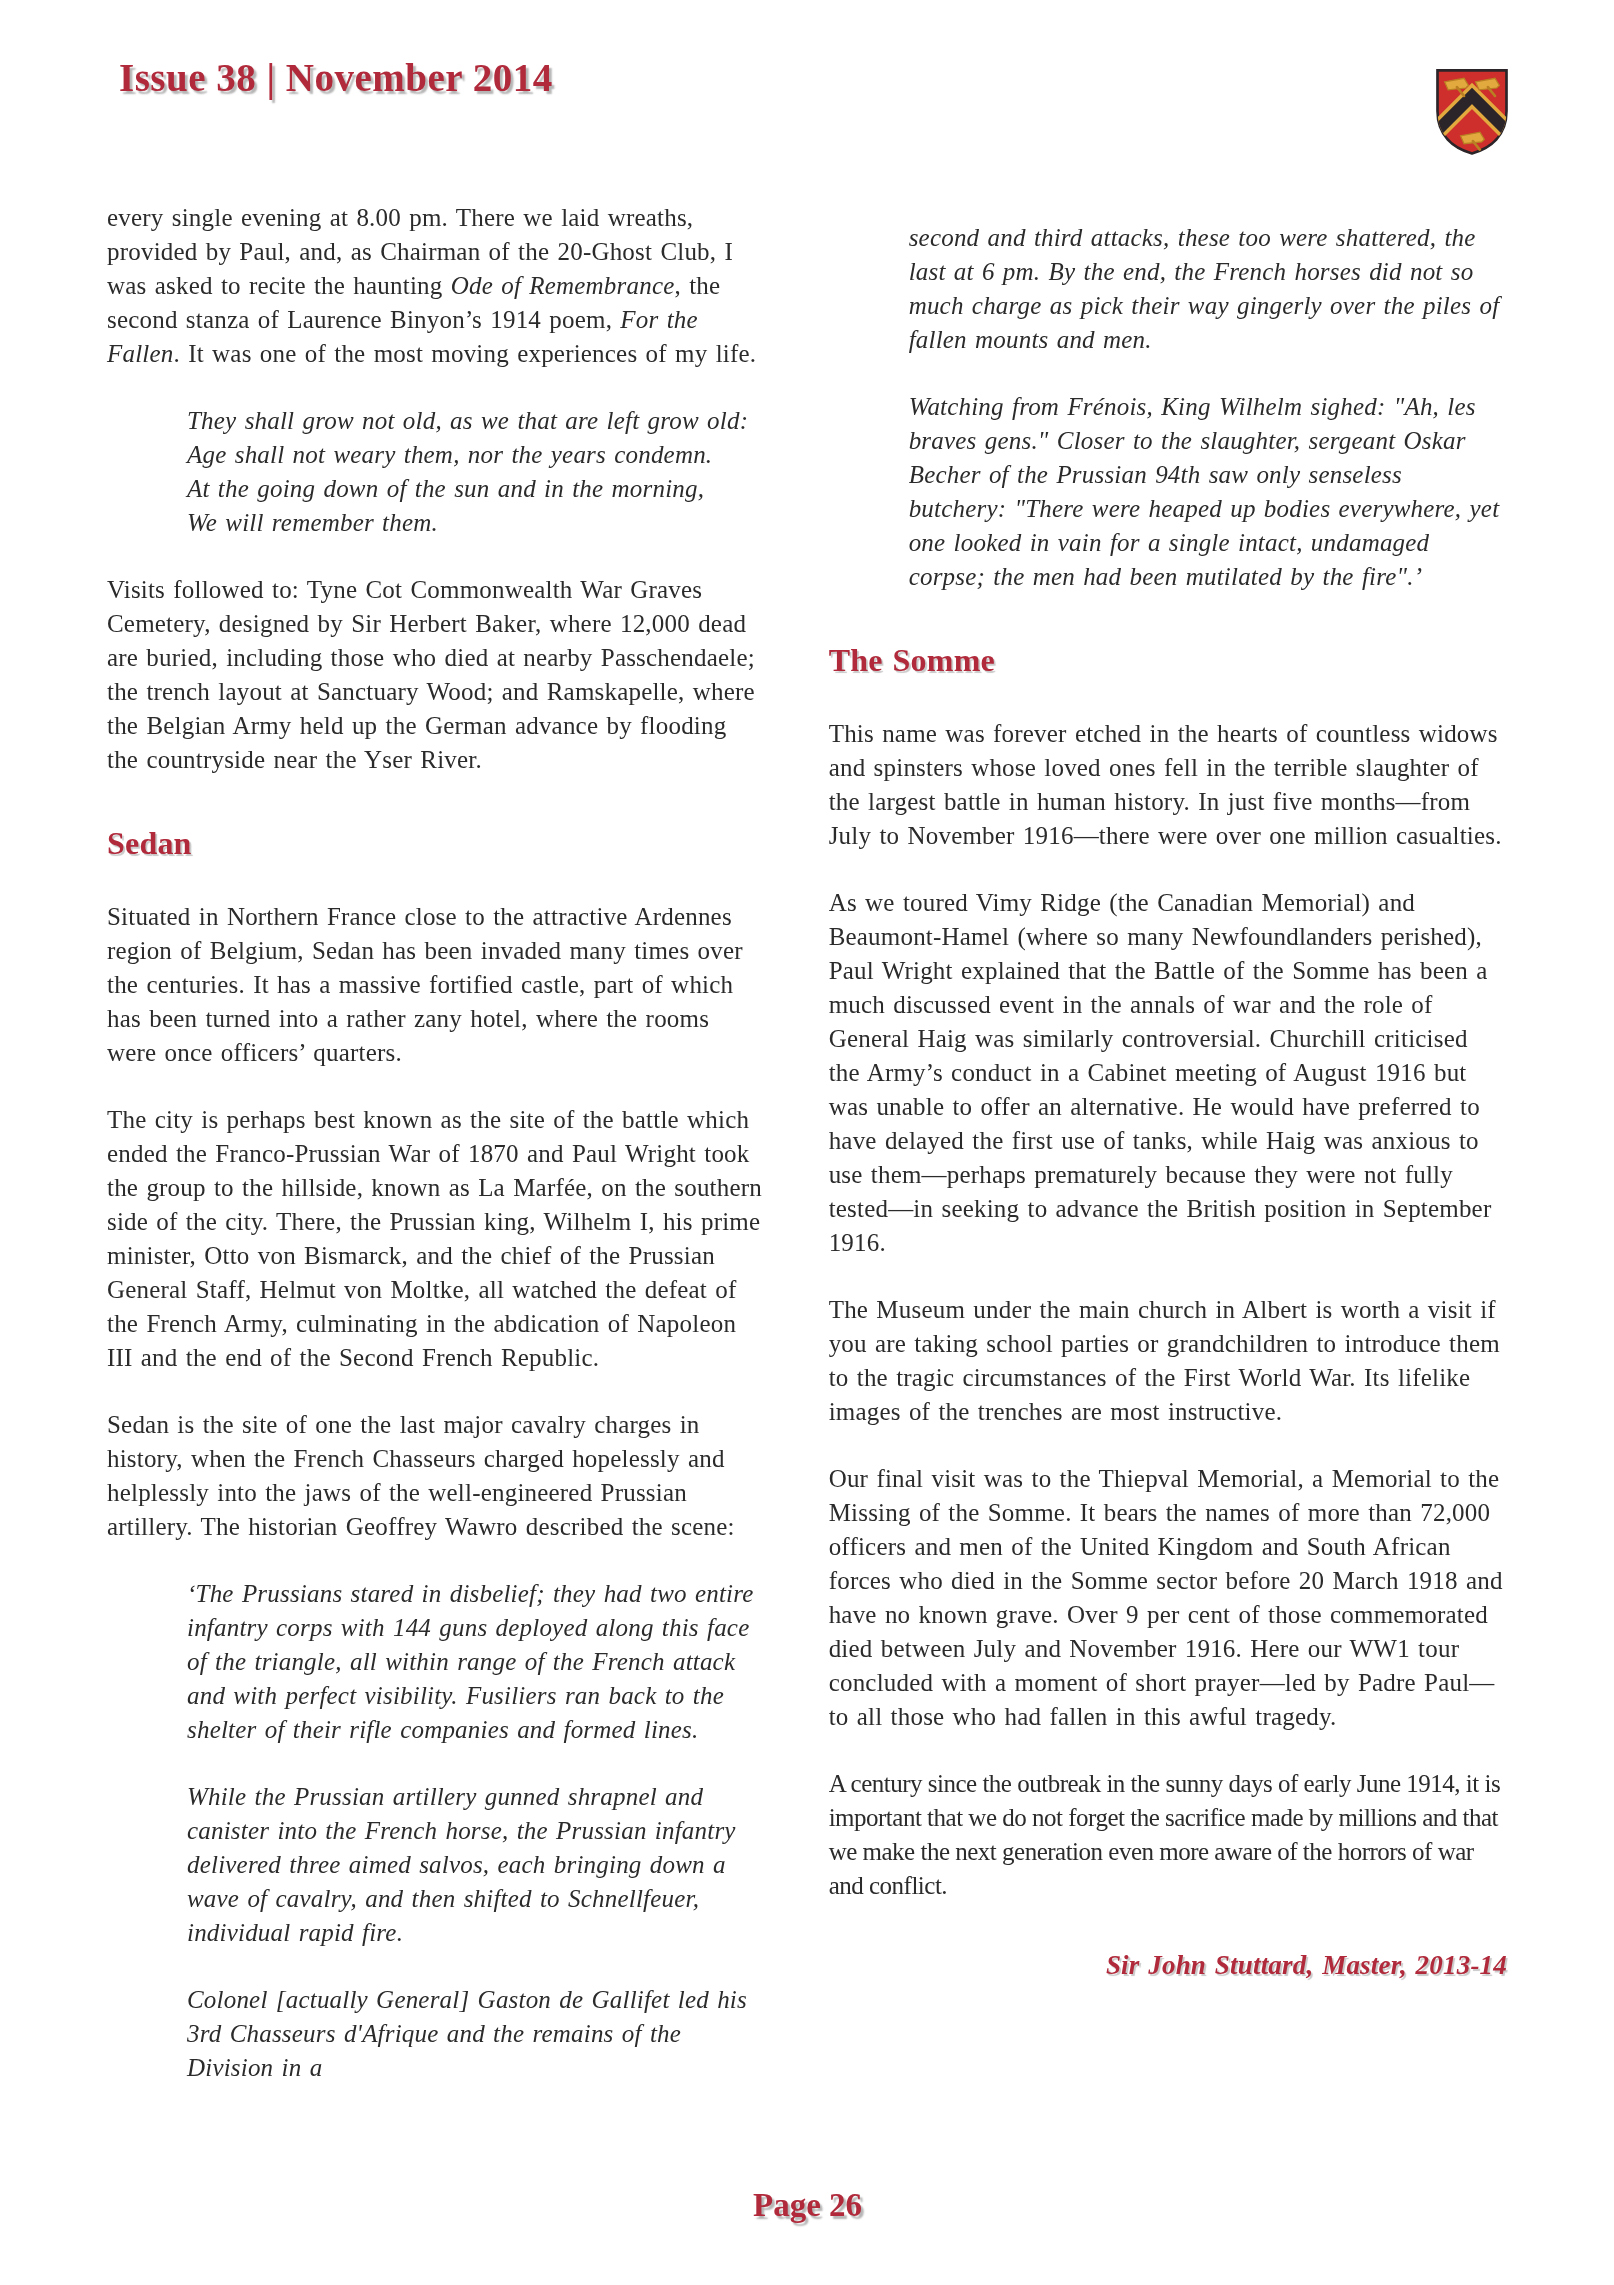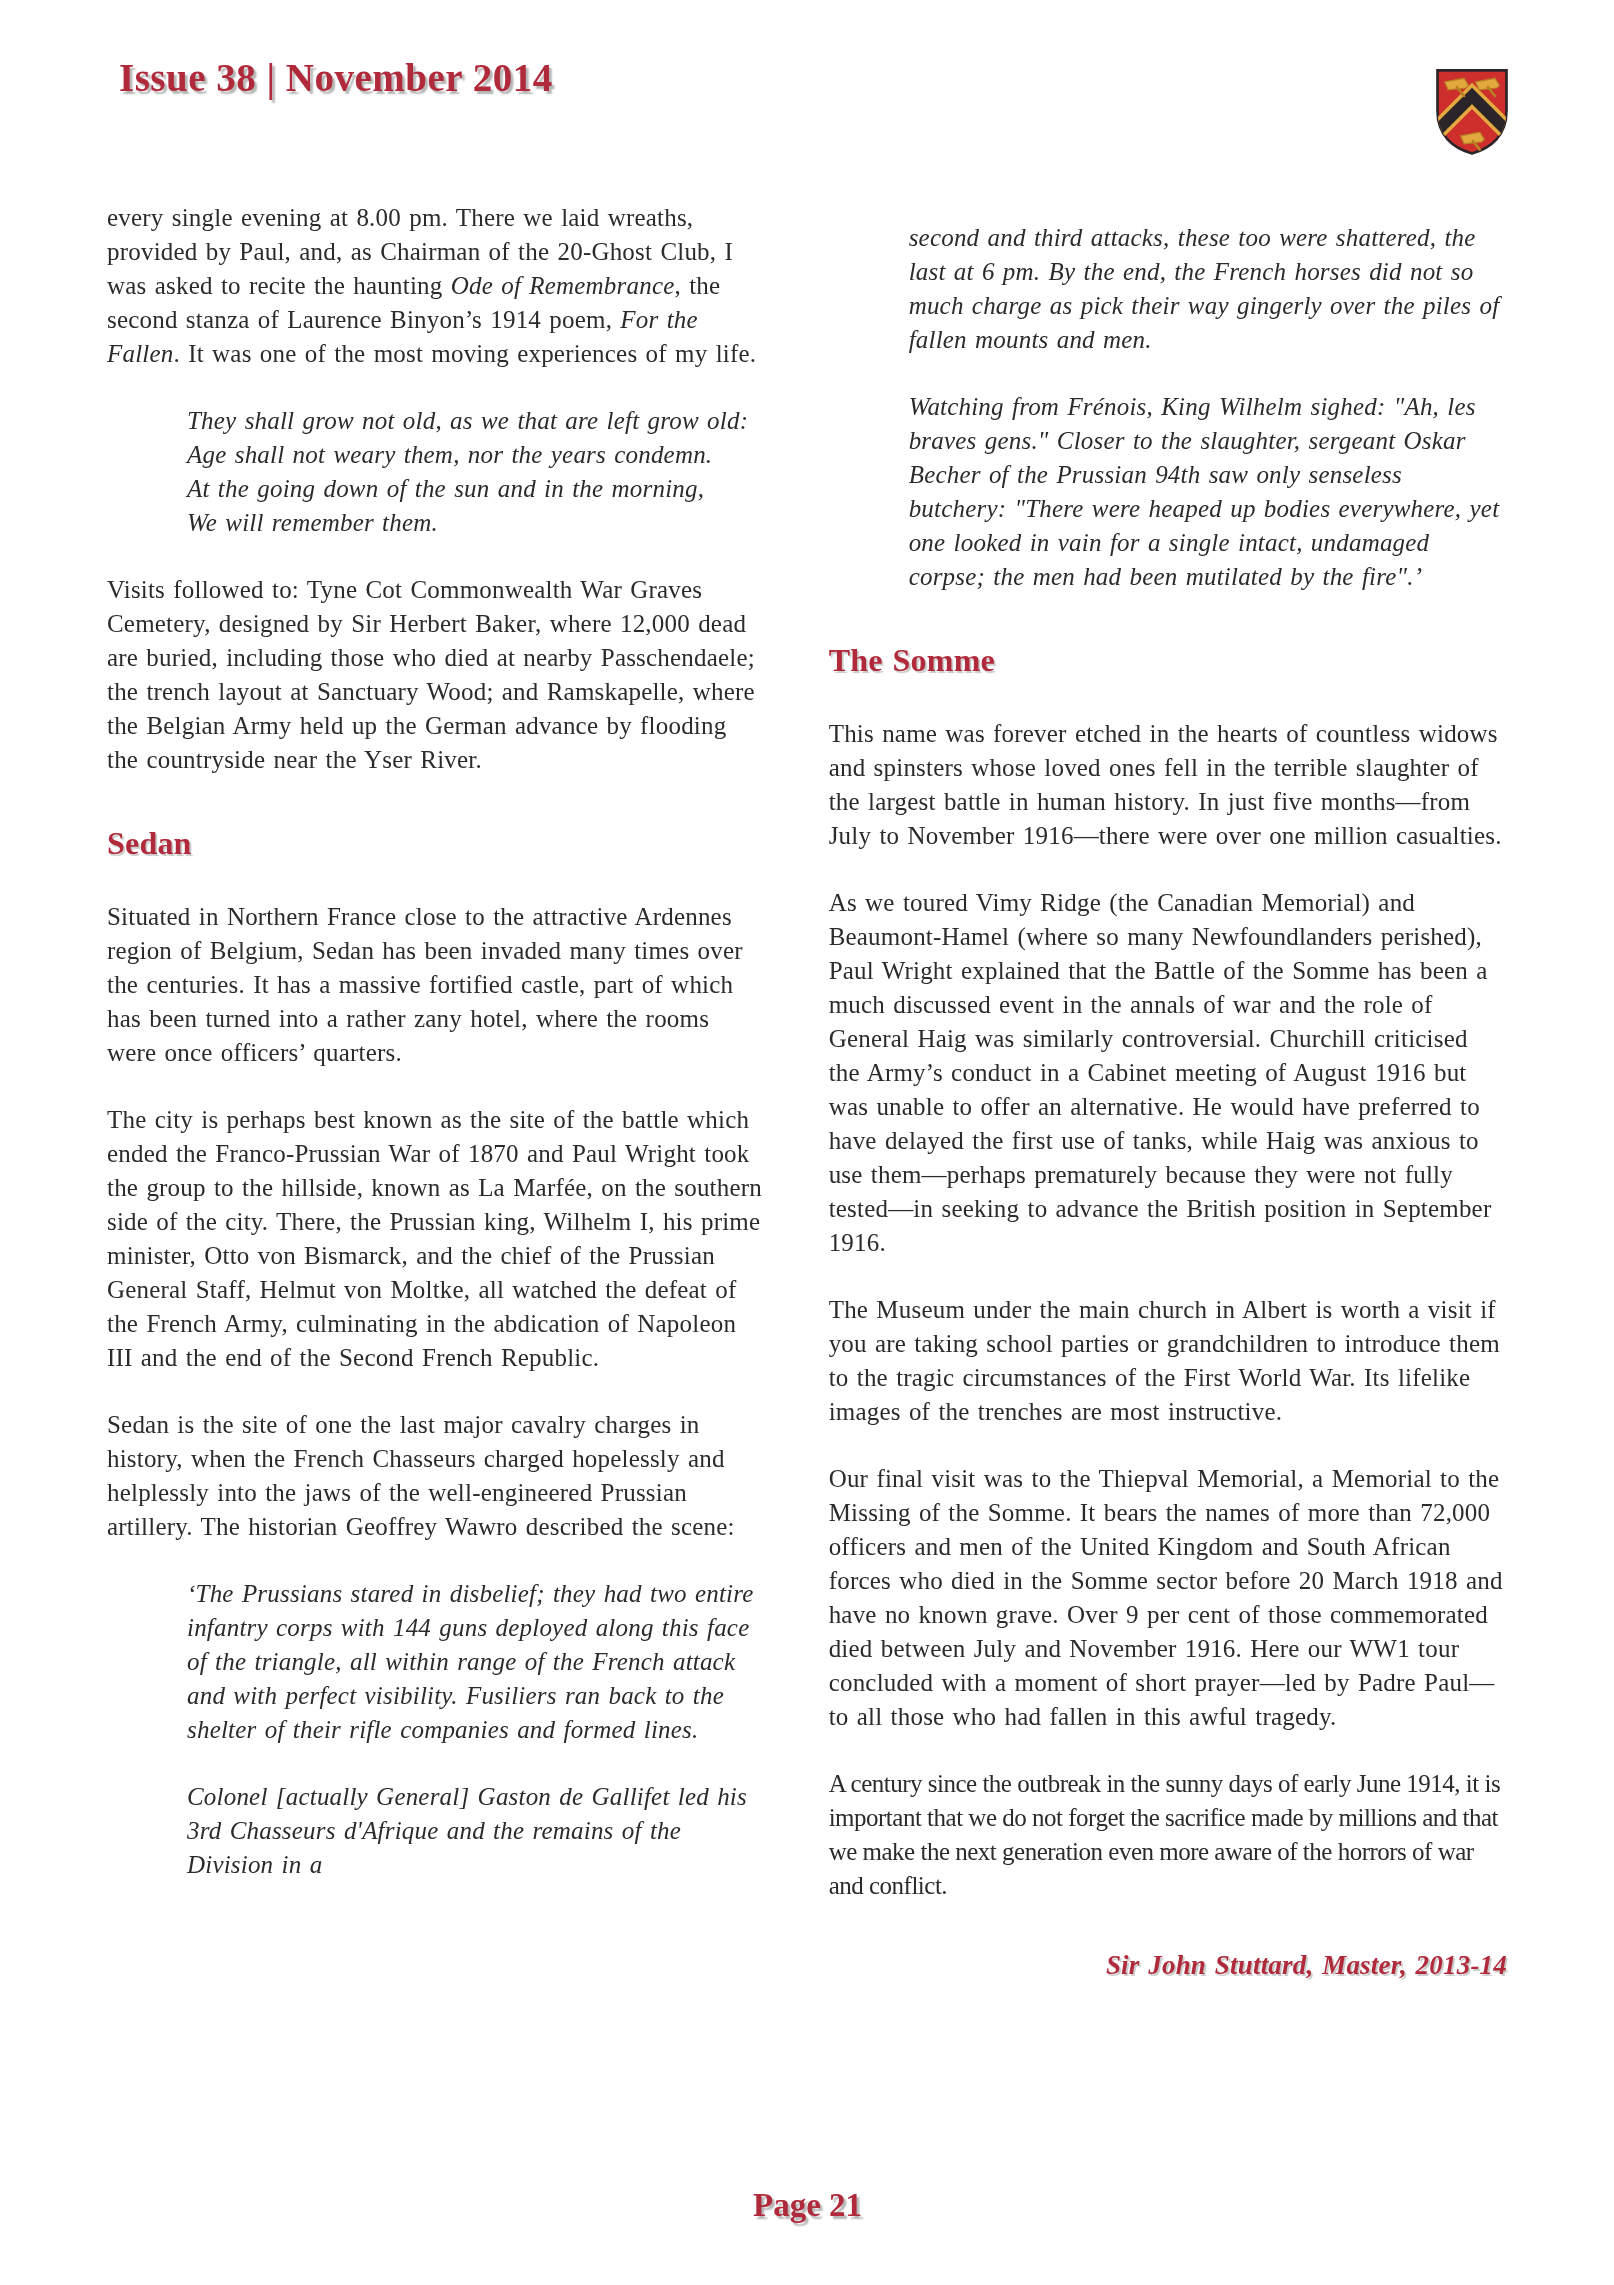--- a/index.html
+++ b/index.html
@@ -104,31 +104,32 @@
   <main class="columns">
     <section class="col col-left">
         <p class="para"><span>every single evening at 8.00 pm. There we laid wreaths, provided by Paul, and, as Chairman of the 20-Ghost Club, I was asked to recite the haunting </span><span class="it">Ode of Remembrance</span><span>, the second stanza of Laurence Binyon’s 1914 poem, </span><span class="it">For the Fallen</span><span>. It was one of the most moving experiences of my life.</span></p>
         <p class="para quote poem">They shall grow not old, as we that are left grow old:<br>Age shall not weary them, nor the years condemn.<br>At the going down of the sun and in the morning,<br>We will remember them.</p>
         <p class="para">Visits followed to: Tyne Cot Commonwealth War Graves Cemetery, designed by Sir Herbert Baker, where 12,000 dead are buried, including those who died at nearby Passchendaele; the trench layout at Sanctuary Wood; and Ramskapelle, where the Belgian Army held up the German advance by flooding the countryside near the Yser River.</p>
         <h3 class="section-heading">Sedan</h3>
         <p class="para">Situated in Northern France close to the attractive Ardennes region of Belgium, Sedan has been invaded many times over the centuries. It has a massive fortified castle, part of which has been turned into a rather zany hotel, where the rooms were once officers’ quarters.</p>
         <p class="para">The city is perhaps best known as the site of the battle which ended the Franco-Prussian War of 1870 and Paul Wright took the group to the hillside, known as La Marfée, on the southern side of the city. There, the Prussian king, Wilhelm I, his prime minister, Otto von Bismarck, and the chief of the Prussian General Staff, Helmut von Moltke, all watched the defeat of the French Army, culminating in the abdication of Napoleon III and the end of the Second French Republic.</p>
         <p class="para">Sedan is the site of one the last major cavalry charges in history, when the French Chasseurs charged hopelessly and helplessly into the jaws of the well-engineered Prussian artillery. The historian Geoffrey Wawro described the scene:</p>
         <p class="para quote">‘The Prussians stared in disbelief; they had two entire infantry corps with 144 guns deployed along this face of the triangle, all within range of the French attack and with perfect visibility. Fusiliers ran back to the shelter of their rifle companies and formed lines.</p>
+        <p class="para quote">While the Prussian artillery gunned shrapnel and canister into the French horse, the Prussian infantry delivered three aimed salvos, each bringing down a wave of cavalry, and then shifted to Schnellfeuer, individual rapid fire.</p>
         <p class="para quote">Colonel [actually General] Gaston de Gallifet led his 3rd Chasseurs d'Afrique and the remains of the Division in a</p>
       </section>
     <section class="col col-right">
         <p class="para quote">second and third attacks, these too were shattered, the last at 6 pm. By the end, the French horses did not so much charge as pick their way gingerly over the piles of fallen mounts and men.</p>
         <p class="para quote">Watching from Frénois, King Wilhelm sighed: "Ah, les braves gens." Closer to the slaughter, sergeant Oskar Becher of the Prussian 94th saw only senseless butchery: "There were heaped up bodies everywhere, yet one looked in vain for a single intact, undamaged corpse; the men had been mutilated by the fire".’</p>
         <h3 class="section-heading">The Somme</h3>
         <p class="para">This name was forever etched in the hearts of countless widows and spinsters whose loved ones fell in the terrible slaughter of the largest battle in human history. In just five months—from July to November 1916—there were over one million casualties.</p>
         <p class="para">As we toured Vimy Ridge (the Canadian Memorial) and Beaumont-Hamel (where so many Newfoundlanders perished), Paul Wright explained that the Battle of the Somme has been a much discussed event in the annals of war and the role of General Haig was similarly controversial. Churchill criticised the Army’s conduct in a Cabinet meeting of August 1916 but was unable to offer an alternative. He would have preferred to have delayed the first use of tanks, while Haig was anxious to use them—perhaps prematurely because they were not fully tested—in seeking to advance the British position in September 1916.</p>
         <p class="para">The Museum under the main church in Albert is worth a visit if you are taking school parties or grandchildren to introduce them to the tragic circumstances of the First World War. Its lifelike images of the trenches are most instructive.</p>
         <p class="para">Our final visit was to the Thiepval Memorial, a Memorial to the Missing of the Somme. It bears the names of more than 72,000 officers and men of the United Kingdom and South African forces who died in the Somme sector before 20 March 1918 and have no known grave. Over 9 per cent of those commemorated died between July and November 1916. Here our WW1 tour concluded with a moment of short prayer—led by Padre Paul—to all those who had fallen in this awful tragedy.</p>
         <p class="para font-alt">A century since the outbreak in the sunny days of early June 1914, it is important that we do not forget the sacrifice made by millions and that we make the next generation even more aware of the horrors of war and conflict.</p>
         <p class="para signature">Sir John Stuttard, Master, 2013-14</p>
       </section>
   </main>
 
-  <div class="page-number">Page 21</div>
+  <div class="page-number">Page 26</div>
 
 </div>
 
 
 </body></html>

